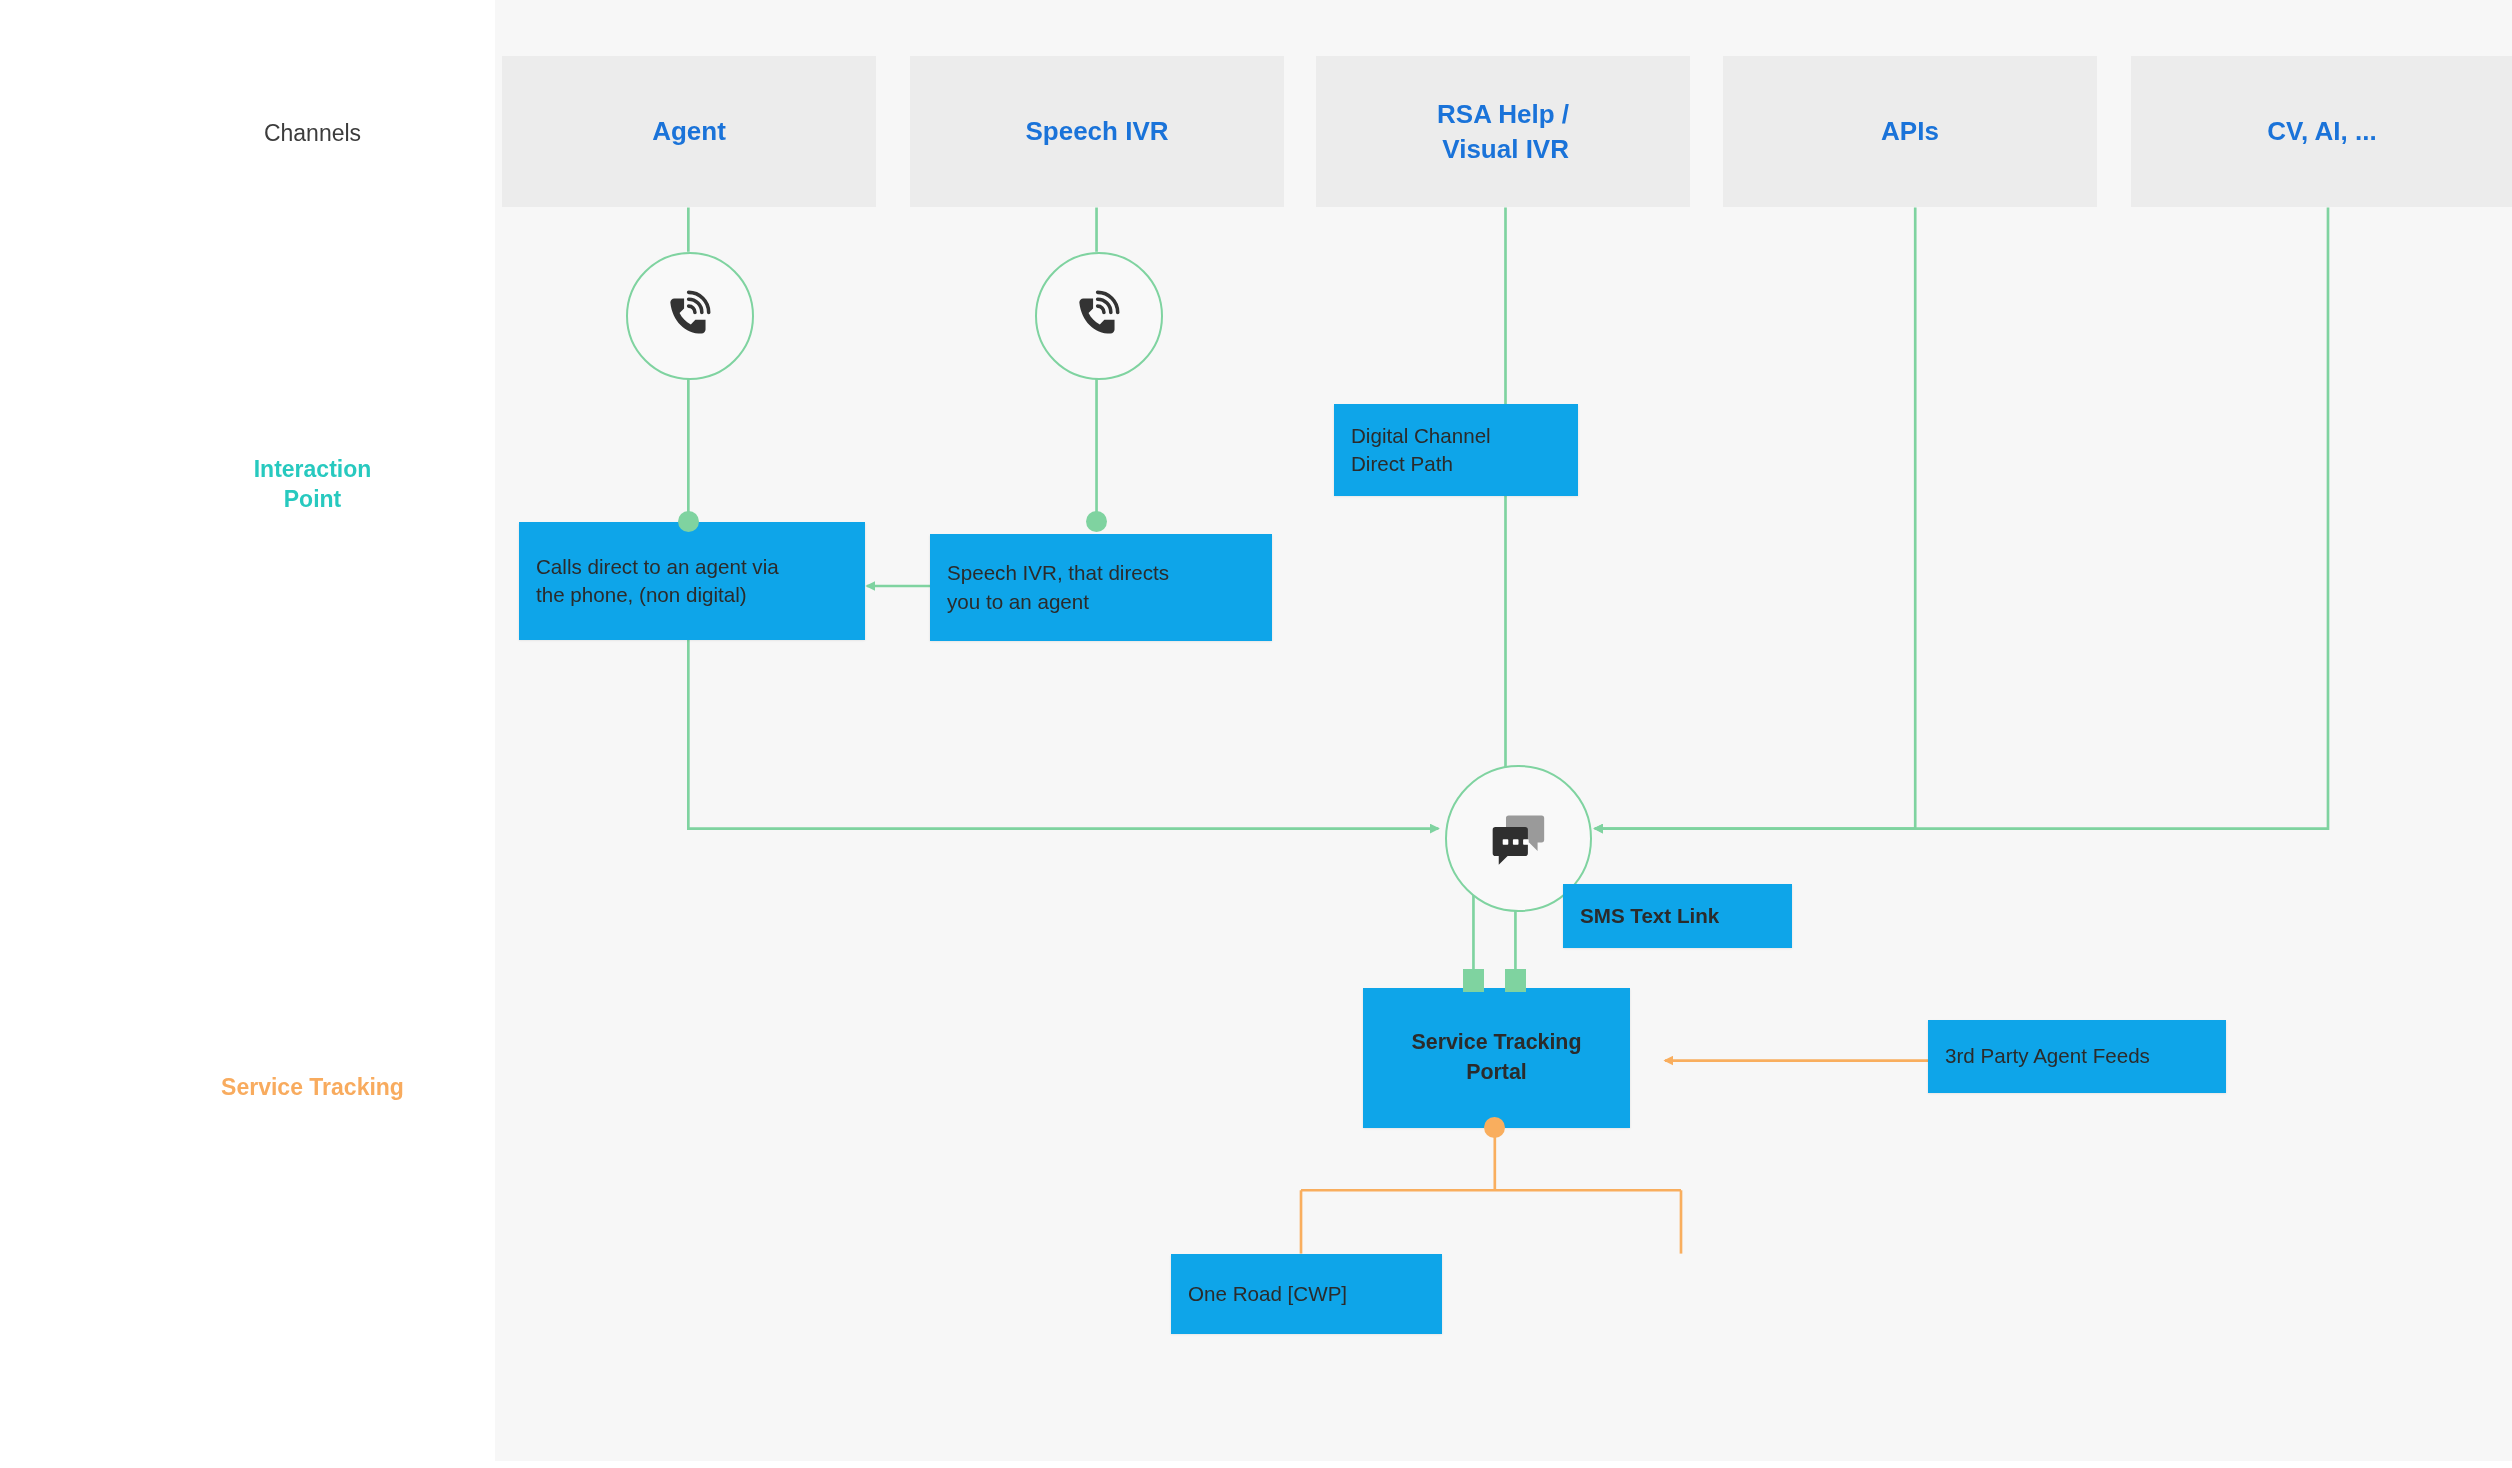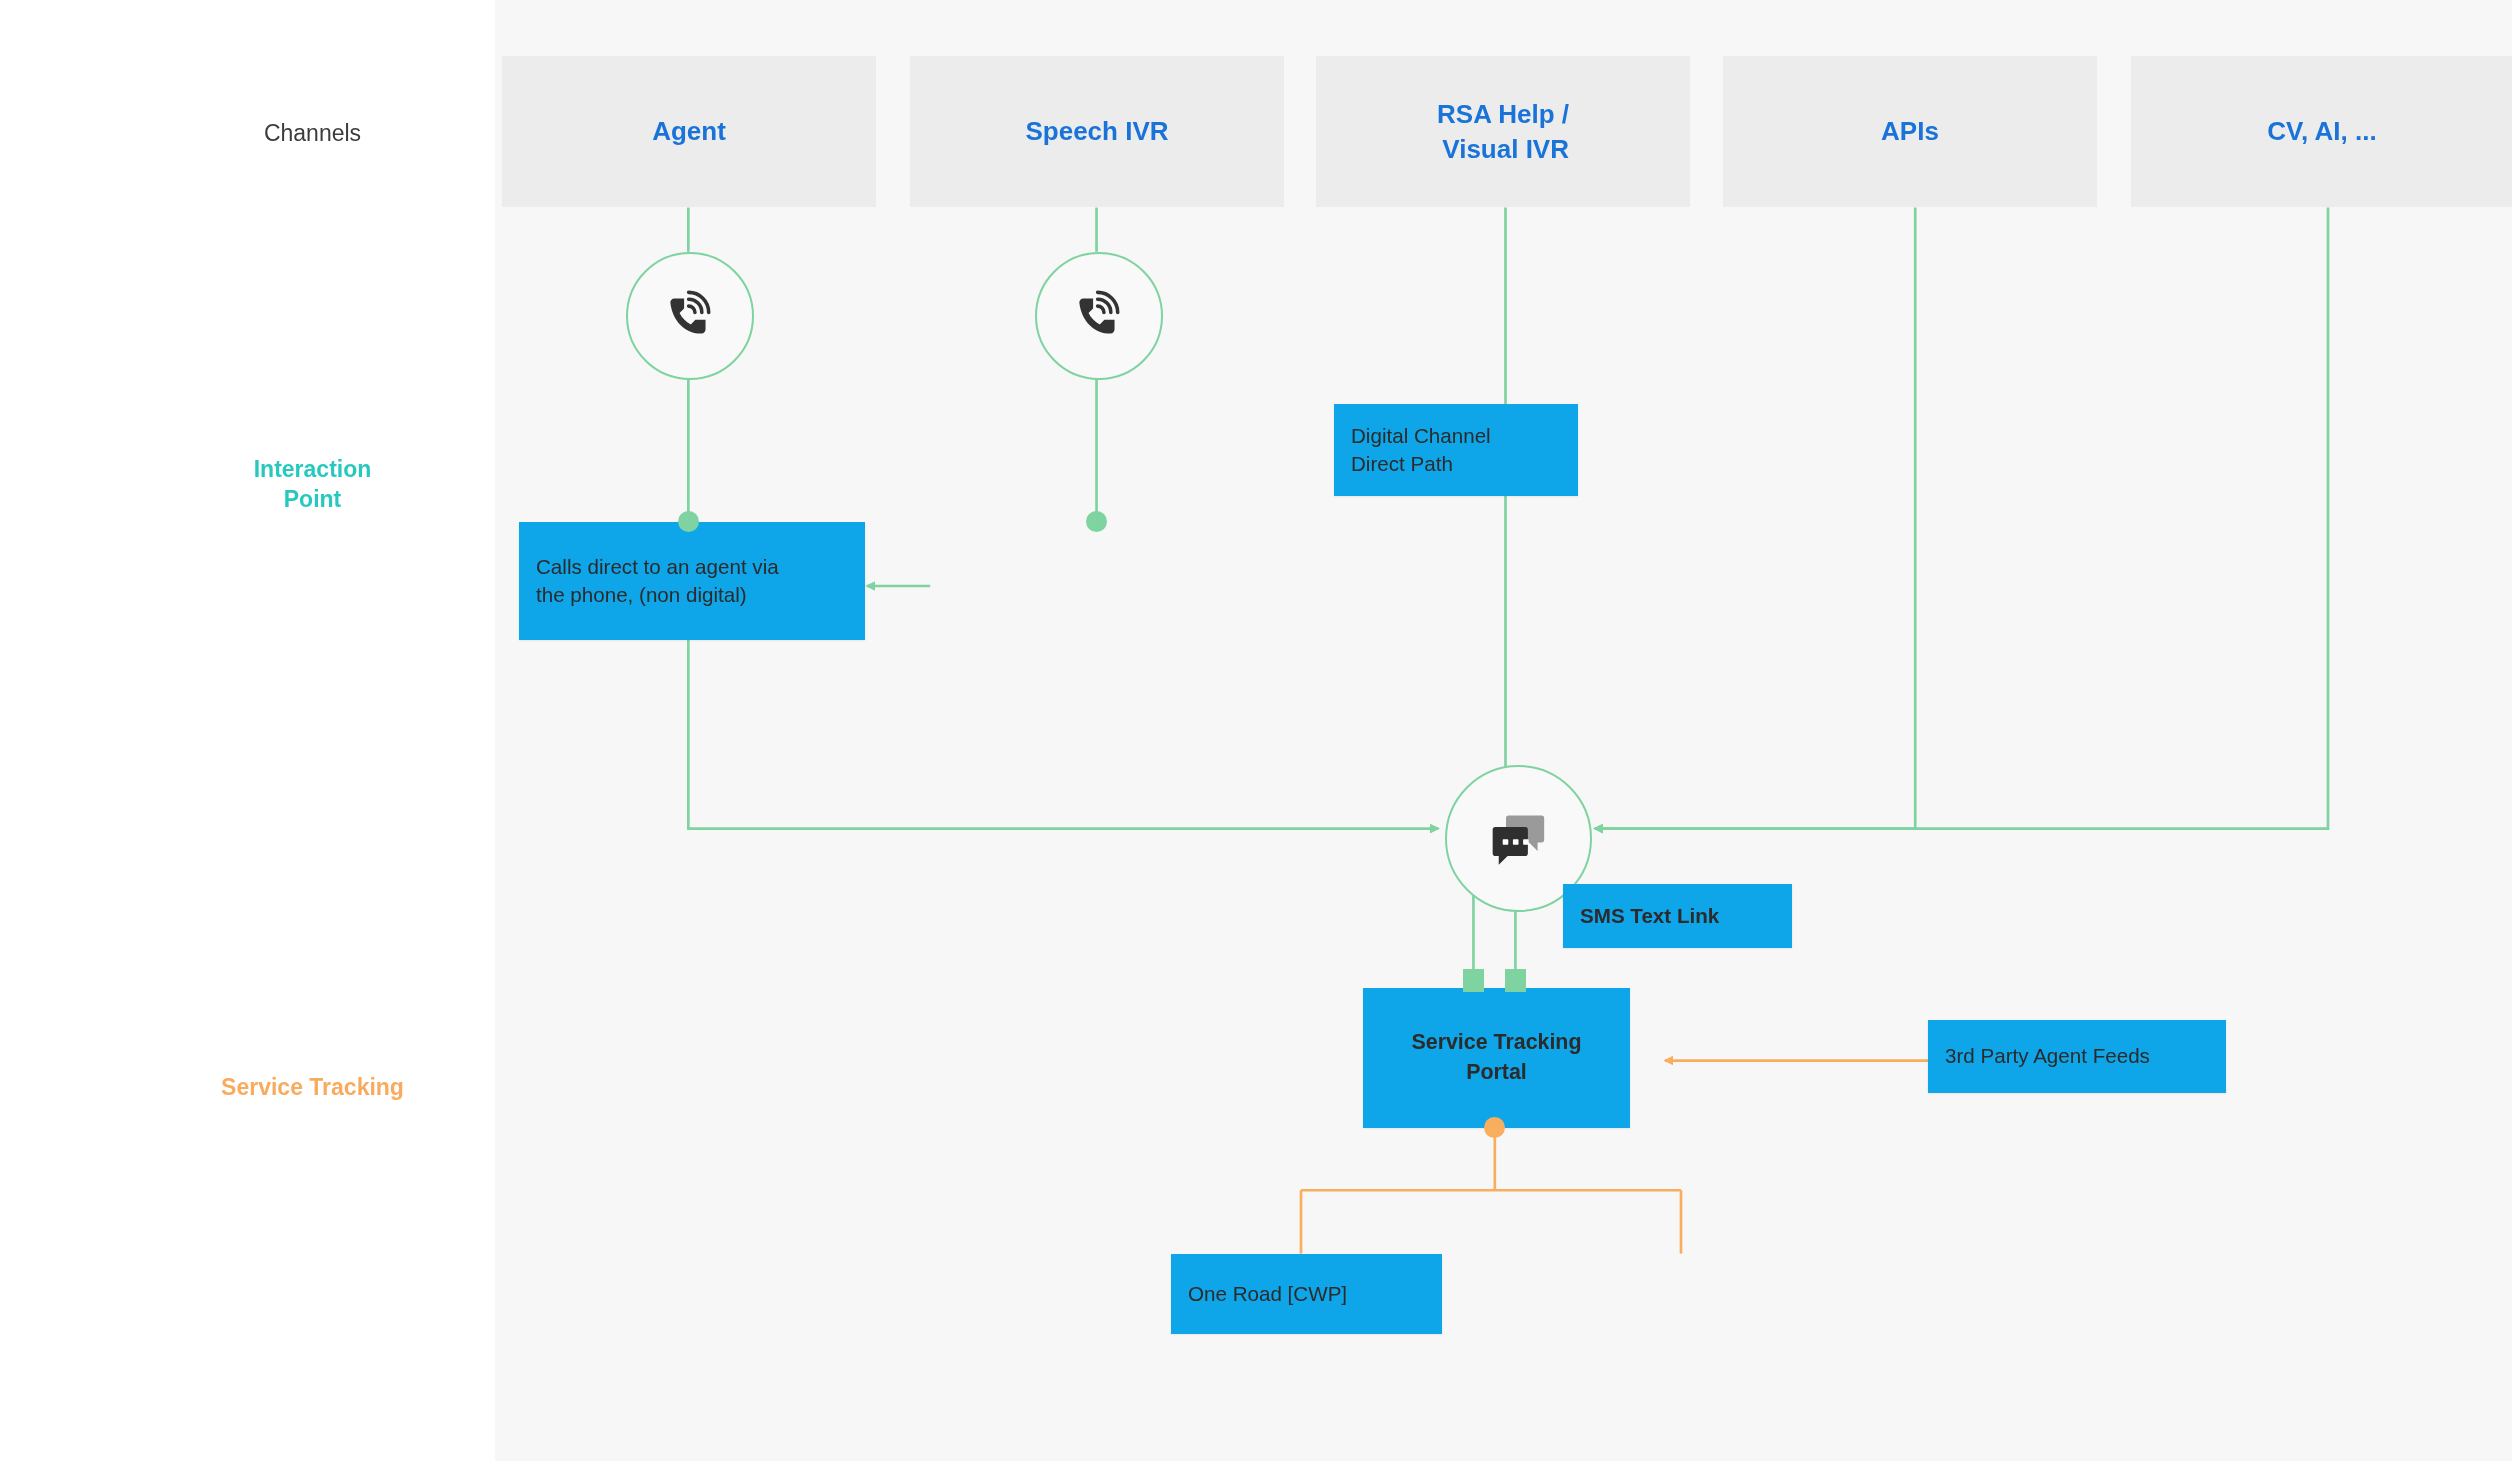--- a/index.html
+++ b/index.html
@@ -177,20 +177,24 @@
       <rect x="20.6" y="24.4" width="3.4" height="3.4" rx="0.5" fill="#ffffff"></rect>
       <rect x="26.8" y="24.4" width="3.4" height="3.4" rx="0.5" fill="#ffffff"></rect>
     </svg>
   </div>
 
   <div class="box" style="left:519px;top:522px;width:346px;height:118px;">
     <span>Calls direct to an agent via
 the phone, (non digital)</span>
   </div>
 
+  <div class="box" style="left:930px;top:534px;width:342px;height:107px;">
+    <span>Speech IVR, that directs
+you to an agent</span>
+  </div>
 
   <div class="box" style="left:1334px;top:404px;width:244px;height:92px;">
     <span>Digital Channel
 Direct Path</span>
   </div>
 
   <div class="box" style="left:1563px;top:884px;width:229px;height:64px;font-weight:bold;">
     <span>SMS Text Link</span>
   </div>
 

